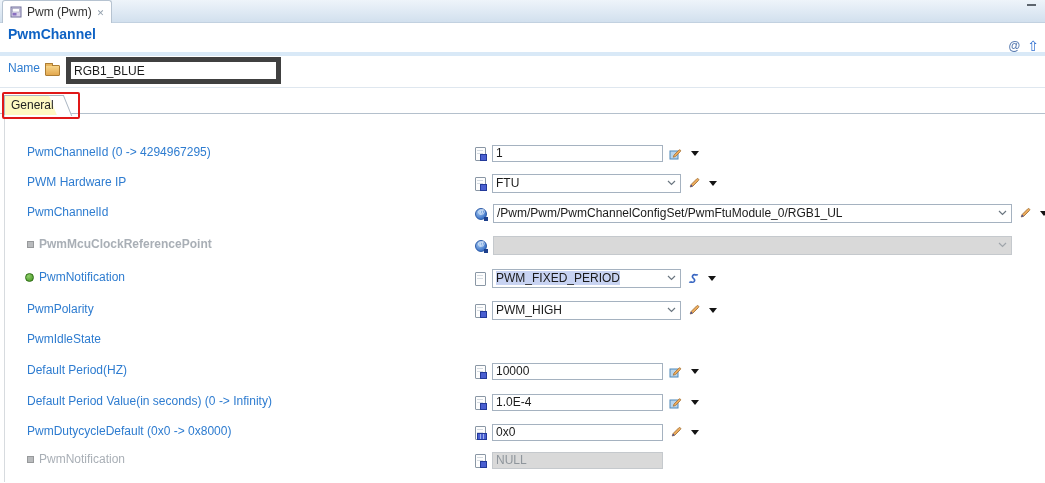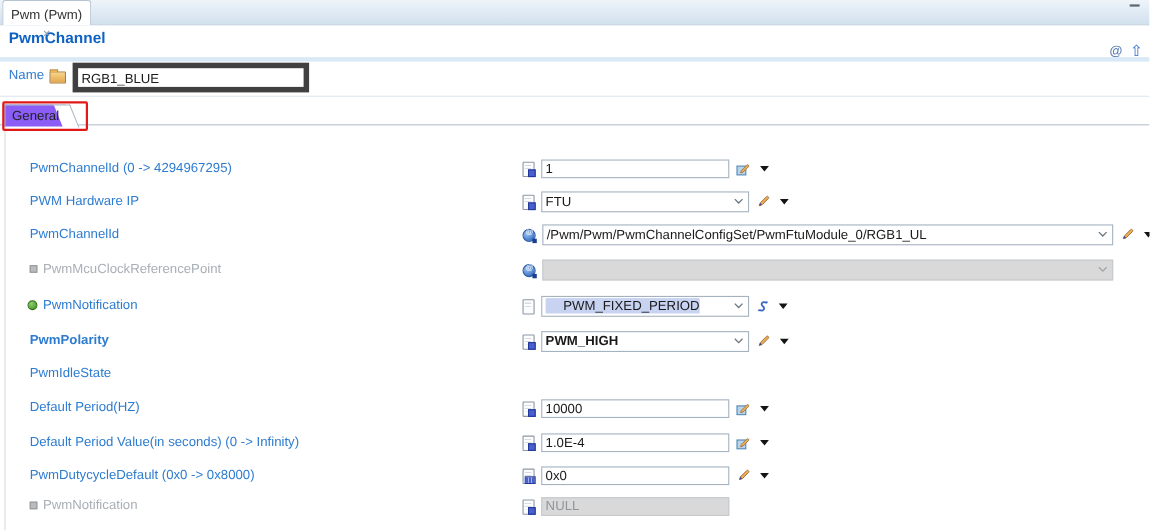--- a/index.html
+++ b/index.html
@@ -9,21 +9,21 @@
   }
   *{margin:0;padding:0;box-sizing:content-box;}
   html,body{width:1045px;height:483px;}
   body{position:relative;font-family:"Liberation Sans",sans-serif;background:#fff;overflow:hidden;}
 
   
   .tabbar{position:absolute;left:0;top:0;width:100%;height:22px;
     background:linear-gradient(#eef4fa,#d2e0ee);border-bottom:1px solid #c2d1e0;}
   .etab{position:absolute;left:2px;top:0;height:22px;background:#fff;
     border:1px solid #b6c3d1;border-bottom:none;border-radius:3px 3px 0 0;
-    display:flex;align-items:center;gap:5px;padding:0 7px;z-index:2;flex-direction:column;}
+    display:flex;align-items:center;gap:5px;padding:0 7px;z-index:2;}
   .etab-label{font-size:12px;color:#333;white-space:nowrap;}
   .close-x{font-size:9px;color:#93a0ad;padding-top:1px;}
   .tabicon{display:block;}
   .minbtn{position:absolute;right:9px;top:4px;width:9px;height:2px;background:#5d656e;}
 
   
   .header-title{position:absolute;left:8px;top:26px;font-size:14px;font-weight:bold;color:var(--title-blue);}
   .hdr-actions{position:absolute;right:6px;top:39px;display:flex;gap:7px;align-items:center;}
   .at-icon{color:#5b7db2;font-size:12px;font-weight:bold;}
   .up-icon{color:#2f6fd0;font-size:14px;line-height:12px;}
@@ -35,21 +35,21 @@
     background:linear-gradient(#f6d489,#e3a84e);border:1px solid #ad7d33;border-radius:1px;}
   .folder-icon::before{content:"";position:absolute;left:-1px;top:-3px;width:6px;height:2px;
     background:#e9b55c;border:1px solid #ad7d33;border-bottom:none;border-radius:1px 1px 0 0;}
   .name-input{position:absolute;left:66px;top:57px;width:199px;height:17px;border:5px solid #404040;
     font:12px "Liberation Sans",sans-serif;padding:0 3px;color:#1a1a1a;}
   .name-sep{position:absolute;left:0;top:87px;width:100%;height:1px;background:#dfe7ef;}
 
   
   .tabfolder-line{position:absolute;left:0;top:113px;width:100%;height:1px;background:#b4c0cc;}
   .tabfolder-left{position:absolute;left:4px;top:113px;width:1px;height:369px;background:#d7dbdf;}
-  .gtab{position:absolute;left:4px;top:95px;height:19px;background:#8b5cf6;z-index:2;
+  .gtab{position:absolute;left:4px;top:95px;height:19px;background:#fef9c3;z-index:2;
     padding:0 6px;border-left:1px solid #aab6c2;border-top:1px solid #aab6c2;
     font-size:12px;color:#222;line-height:19px;}
   .gtab::after{content:"";position:absolute;top:-1px;right:-8px;width:14px;height:20px;
     background:#fff;border-right:1px solid #aab6c2;border-top:1px solid #aab6c2;
     transform:skewX(22deg);}
   .gtab .gtab-text{position:relative;z-index:1;}
   .ann-red{position:absolute;left:2px;top:92px;width:74px;height:23px;
     border:2px solid var(--annotation-red);border-radius:2px;z-index:3;pointer-events:none;}
 
   
@@ -66,21 +66,21 @@
 
   .tinput{width:163px;height:15px;border:1px solid var(--border-gray);
     font:12px "Liberation Sans",sans-serif;padding:0 3px;color:#1a1a1a;background:#fff;}
   .tinput.dis{background:var(--disabled-bg);border-color:#c5c9cd;color:var(--disabled-text);}
 
   .combo{width:184px;height:17px;border:1px solid var(--border-gray);background:#fff;
     display:flex;align-items:center;padding:0 0 0 3px;font-size:12px;color:#1a1a1a;white-space:nowrap;overflow:hidden;}
   .combo.wide{width:514px;}
   .combo.dis{background:var(--disabled-bg);border-color:#c5c9cd;color:var(--disabled-text);}
   .combo .chev{margin-left:auto;padding:0 4px;display:flex;align-items:center;}
-  .hl{background:var(--selection);padding-left:16px;}
+  .hl{background:var(--selection);}
 
   .ctl-icon{display:inline-block;position:relative;width:11px;height:13px;flex:none;}
   .page-body{position:absolute;left:0;top:0;width:9px;height:12px;background:#fdfdfd;
     border:1px solid #8a97a5;border-radius:1px;}
   .page-body::before{content:"";position:absolute;left:1px;top:2px;width:6px;height:6px;
     background:repeating-linear-gradient(#d5dbe1 0 1px,transparent 1px 3px);}
   .param-value-icon .corner{position:absolute;right:-1px;bottom:-1px;width:5px;height:5px;
     background:#4a5fd0;border:1px solid #22399a;}
   .param-hex-icon .corner{position:absolute;right:-1px;bottom:-1px;width:8px;height:5px;
     background:repeating-linear-gradient(90deg,#4a5fd0 0 2px,#9fb4ef 2px 3px);border:1px solid #22399a;}
@@ -188,21 +188,21 @@
         </span>
         <span class="act-icon">
           <svg width="14" height="14" viewBox="0 0 14 14">
             <path d="M3.2 11 L4.1 8.5 L9.7 2.9 C10.2 2.4 11 2.4 11.4 2.9 C11.9 3.3 11.9 4.1 11.4 4.6 L5.8 10.2 L3.2 11 Z" fill="#edab5c" stroke="#a4743a" stroke-width="0.9"></path>
             <path d="M3.2 11 L4.1 8.5 L5.8 10.2 Z" fill="#3b4aa0"></path>
           </svg>
         </span>
         <span class="caret"></span>
       </span>
   </div>
-    <div class="frow disabled has-bullet" style="top: 233px;">
+    <div class="frow disabled has-bullet" style="top: 233px; font-weight: bold;">
     <span class="bullet-square"></span>
       <span class="flabel">PwmMcuClockReferencePoint</span>
     <span class="cluster">
         <span class="ctl-icon reference-icon">
           <span class="globe"></span>
           <span class="corner"></span>
         </span>
         <span class="combo wide dis">
           <span></span>
           <span class="chev">
@@ -231,21 +231,21 @@
         <span class="act-icon">
           <svg width="13" height="13" viewBox="0 0 14 14">
             <path d="M10.3 3.4 C6.2 1.6 4.6 5 7 6.9 C9.4 8.8 8 12.3 3.8 10.6" fill="none" stroke="#3a67c2" stroke-width="1.7"></path>
             <path d="M12.2 2.4 L9.4 2.1 L10.7 4.7 Z" fill="#3a67c2"></path>
             <path d="M1.9 11.6 L4.7 11.9 L3.4 9.3 Z" fill="#3a67c2"></path>
           </svg>
         </span>
         <span class="caret"></span>
       </span>
   </div>
-    <div class="frow" style="top: 298px; font-weight: bold;">
+    <div class="frow" style="top: 298px;">
     <span class="flabel">PwmPolarity</span>
     <span class="cluster">
         <span class="ctl-icon param-value-icon">
           <span class="page-body"></span>
           <span class="corner"></span>
         </span>
         <span class="combo">
           <span>PWM_HIGH</span>
           <span class="chev">
             <svg width="9" height="6" viewBox="0 0 9 6">

